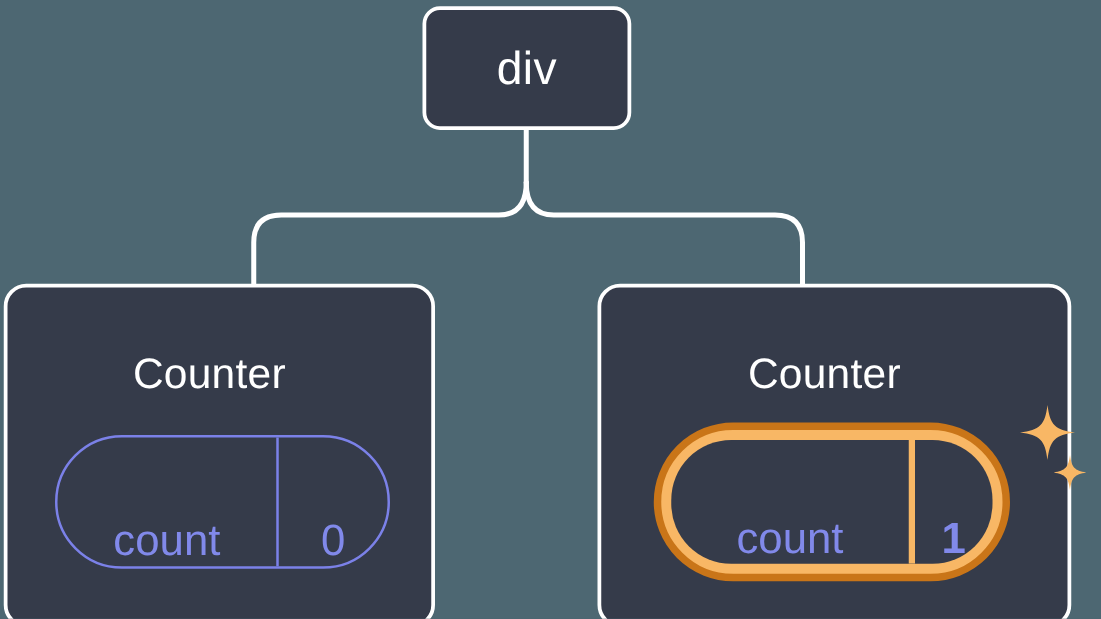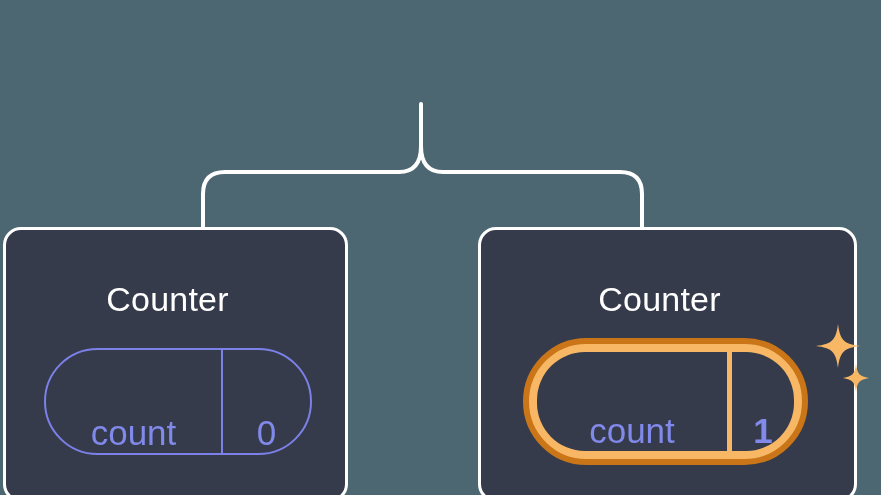--- a/index.html
+++ b/index.html
@@ -165,20 +165,23 @@
 
   <svg id="connector-svg" viewBox="0 0 881 495" xmlns="http://www.w3.org/2000/svg">
 
     <path d="M421,104 L421,146" fill="none" stroke="#ffffff" stroke-width="4" stroke-linecap="round"></path>
 
     <path d="M421,146 Q421,172 399,172 L225,172 Q203,172 203,194 L203,227" fill="none" stroke="#ffffff" stroke-width="4" stroke-linecap="round"></path>
 
     <path d="M421,146 Q421,172 443,172 L620,172 Q642,172 642,194 L642,227" fill="none" stroke="#ffffff" stroke-width="4" stroke-linecap="round"></path>
   </svg>
 
+  <div class="node-box" id="div-node">
+    <div class="node-title">div</div>
+  </div>
 
   <div class="node-box counter-node" id="counter-left">
     <div class="node-title">Counter</div>
 
     <div class="pill" id="pill-left">
       <div class="pill-key">
         <span>count</span>
       </div>
       <div class="pill-val">
         <span>0</span>

